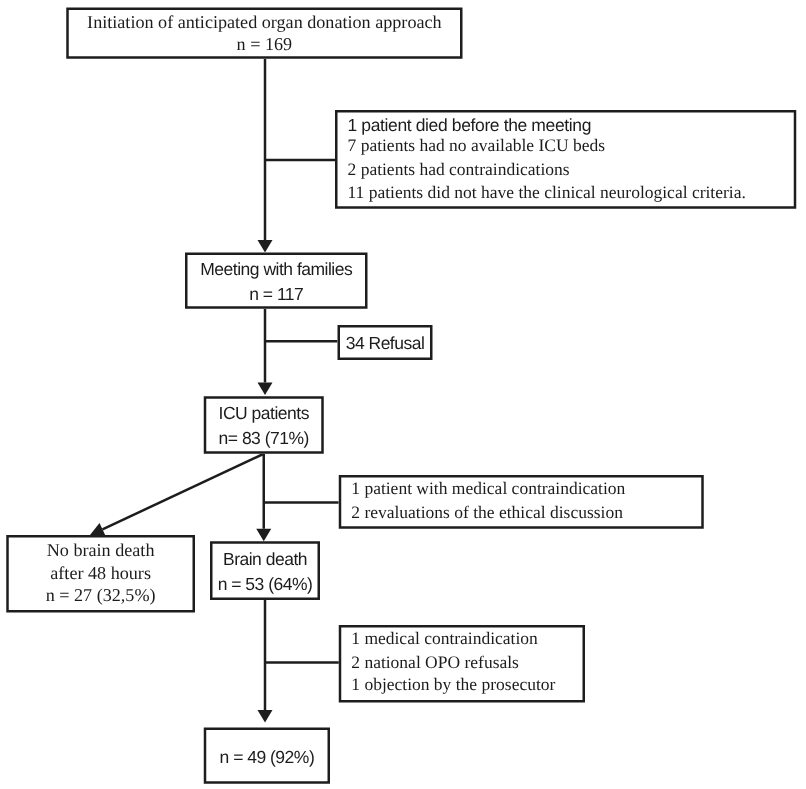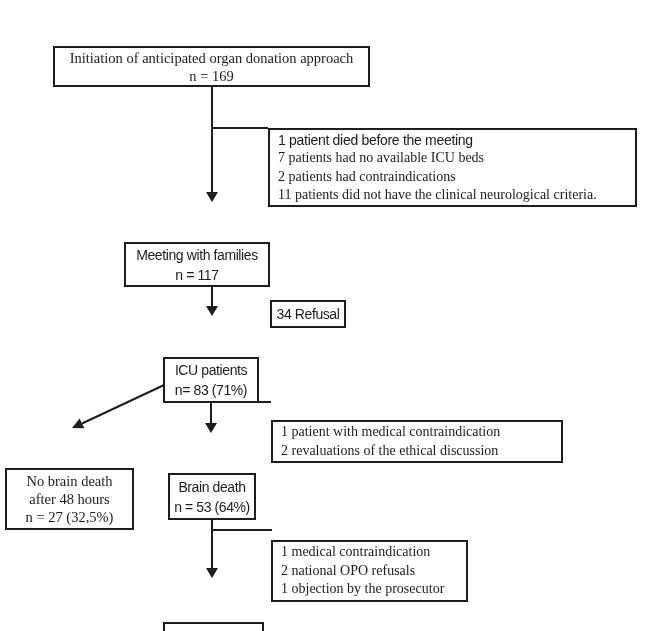--- a/index.html
+++ b/index.html
@@ -17,21 +17,20 @@
   }
   .node {
     position: absolute;
     box-sizing: border-box;
     background: #ffffff;
     border: 2px solid #1d1d1d;
     color: #1c1c1c;
     display: flex;
     flex-direction: column;
     justify-content: center;
-    margin-top: 40px;
   }
   .center { text-align: center; }
   .leftalign { text-align: left; padding: 3px 8px; }
   .serif {
     font-family: "Liberation Serif", "DejaVu Serif", serif;
     font-size: 14.5px;
     line-height: 18px;
   }
   .serif-sm {
     font-family: "Liberation Serif", "DejaVu Serif", serif;
@@ -89,40 +88,40 @@
     <div class="line">n = 169</div>
   </div>
 
   <div class="node leftalign serif-sm" style="left:268px; top:88px; width:369px; height:79px;">
     <div class="line sans-line">1 patient died before the meeting</div>
     <div class="line">7 patients had no available ICU beds</div>
     <div class="line">2 patients had contraindications</div>
     <div class="line">11 patients did not have the clinical neurological criteria.</div>
   </div>
 
-  <div class="node center sans" style="left:124px; top:202px; width:146px; height:45px;">
+  <div class="node center sans" style="left:148px; top:202px; width:146px; height:45px;">
     <div class="line">Meeting with families</div>
     <div class="line">n = 117</div>
   </div>
 
   <div class="node center sans" style="left:270px; top:260px; width:76px; height:28px;">
     <div class="line">34 Refusal</div>
   </div>
 
   <div class="node center sans" style="left:163px; top:317px; width:96px; height:46px;">
     <div class="line">ICU patients</div>
     <div class="line">n= 83 (71%)</div>
   </div>
 
   <div class="node leftalign serif-sm" style="left:271px; top:380px; width:292px; height:43px;">
     <div class="line">1 patient with medical contraindication</div>
     <div class="line">2 revaluations of the ethical discussion</div>
   </div>
 
-  <div class="node center serif" style="left:5px; top:428px; width:129px; height:62px;">
+  <div class="node center serif" style="left:5px; top:428px; width:151px; height:62px;">
     <div class="line">No brain death</div>
     <div class="line">after 48 hours</div>
     <div class="line">n = 27 (32,5%)</div>
   </div>
 
   <div class="node center sans" style="left:168px; top:433px; width:88px; height:47px;">
     <div class="line">Brain death</div>
     <div class="line">n = 53 (64%)</div>
   </div>
 

